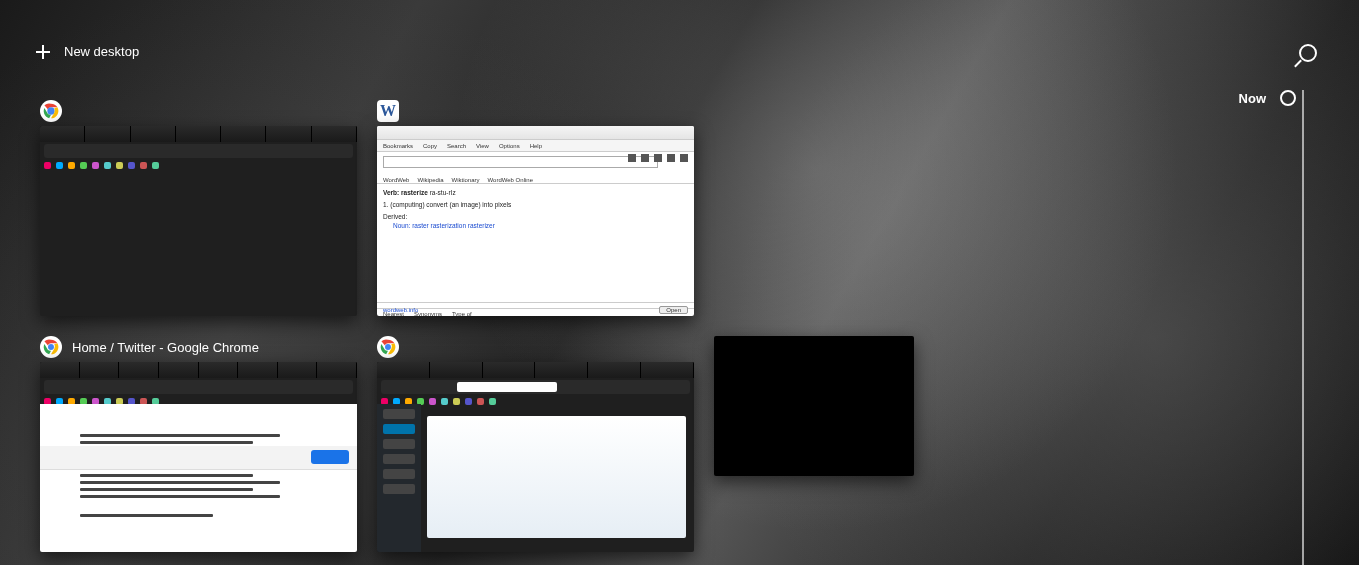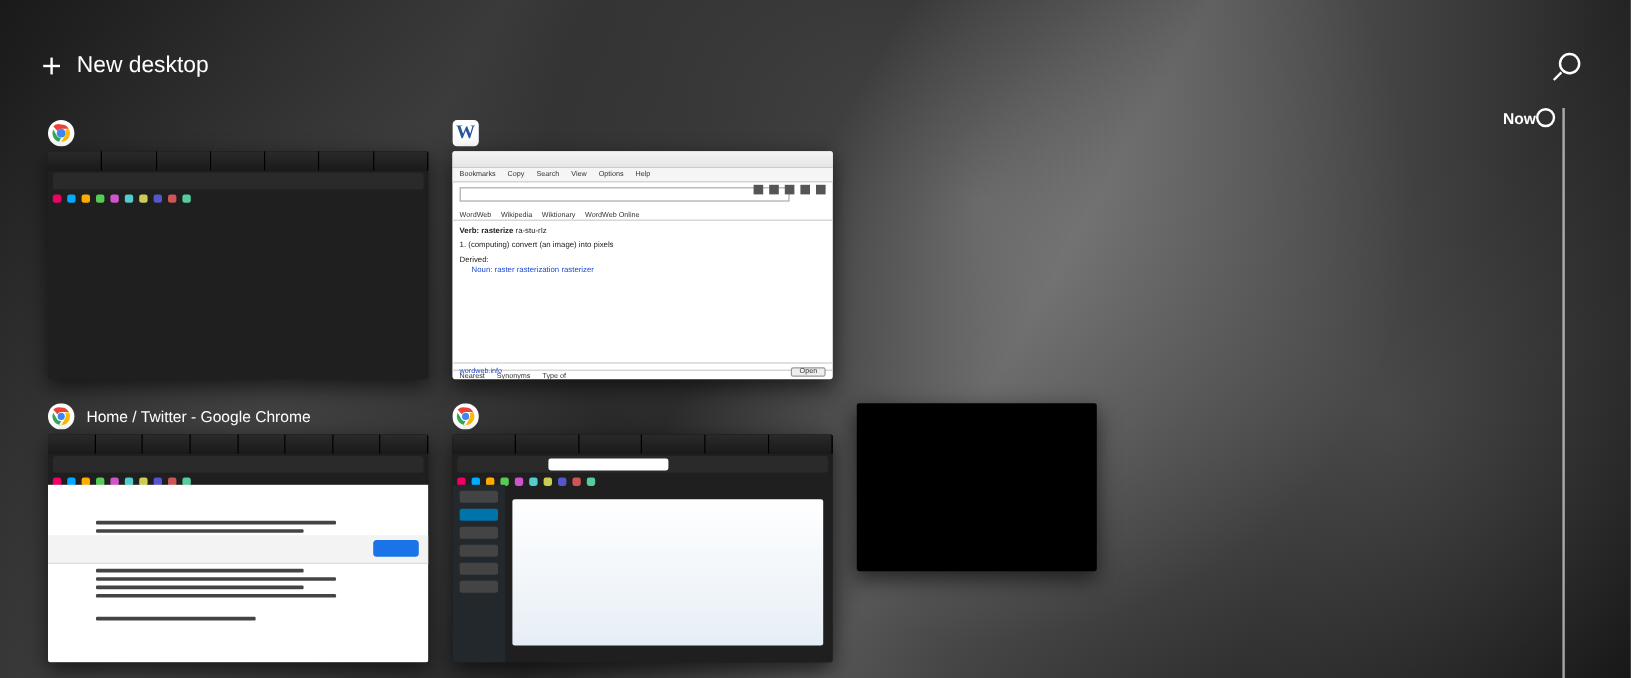--- a/index.html
+++ b/index.html
@@ -9,37 +9,37 @@
       radial-gradient(circle at 60% 30%, rgba(180,180,180,0.35), rgba(0,0,0,0) 40%),
       radial-gradient(circle at 85% 60%, rgba(130,130,130,0.4), rgba(0,0,0,0) 35%),
       radial-gradient(circle at 20% 80%, rgba(90,90,90,0.3), rgba(0,0,0,0) 40%),
       linear-gradient(120deg,#1a1a1a 0%, #3a3a3a 25%, #1e1e1e 45%, #555 60%, #222 80%, #0a0a0a 100%);
     color:#fff; position:relative; overflow:hidden;
   }
   
   .new-desktop {
     position:absolute; top:44px; left:36px;
     display:flex; align-items:center; gap:14px;
-    cursor:pointer; font-size:19px;
+    cursor:pointer; font-size:13px;
   }
   .plus { width:14px; height:14px; position:relative; }
   .plus::before, .plus::after { content:""; position:absolute; background:#fff; }
   .plus::before { left:6px; top:0; width:2px; height:14px; }
   .plus::after  { top:6px; left:0; height:2px; width:14px; }
 
   
   .search-btn { position:absolute; top:44px; right:42px; cursor:pointer; }
   .magnifier { width:18px; height:18px; border:2px solid #fff; border-radius:50%; position:relative; }
   .magnifier::after { content:""; position:absolute; width:2px; height:9px; background:#fff; bottom:-8px; left:-4px; transform:rotate(45deg); }
 
   
   .timeline { position:absolute; right:55px; top:90px; bottom:0; width:2px; background:rgba(255,255,255,0.6); }
   .timeline-now {
     position:absolute; right:30px; top:90px;
-    display:flex; align-items:center; font-size:13px; font-weight:600;
+    display:flex; align-items:center; gap:14px; font-size:13px; font-weight:600;
   }
   .timeline-dot { width:16px; height:16px; border:2px solid #fff; border-radius:50%; background:transparent; margin-right:33px; }
 
   
   .tv-grid { position:absolute; top:100px; left:40px; display:flex; flex-direction:column; gap:20px; }
   .tv-row { display:flex; gap:20px; }
   .window-tile { position:relative; display:flex; flex-direction:column; cursor:pointer; }
   .tile-header {
     display:flex; align-items:center; gap:10px; height:22px; margin-bottom:4px;
     font-size:13px; color:#fff; white-space:nowrap; overflow:hidden; text-overflow:ellipsis;

